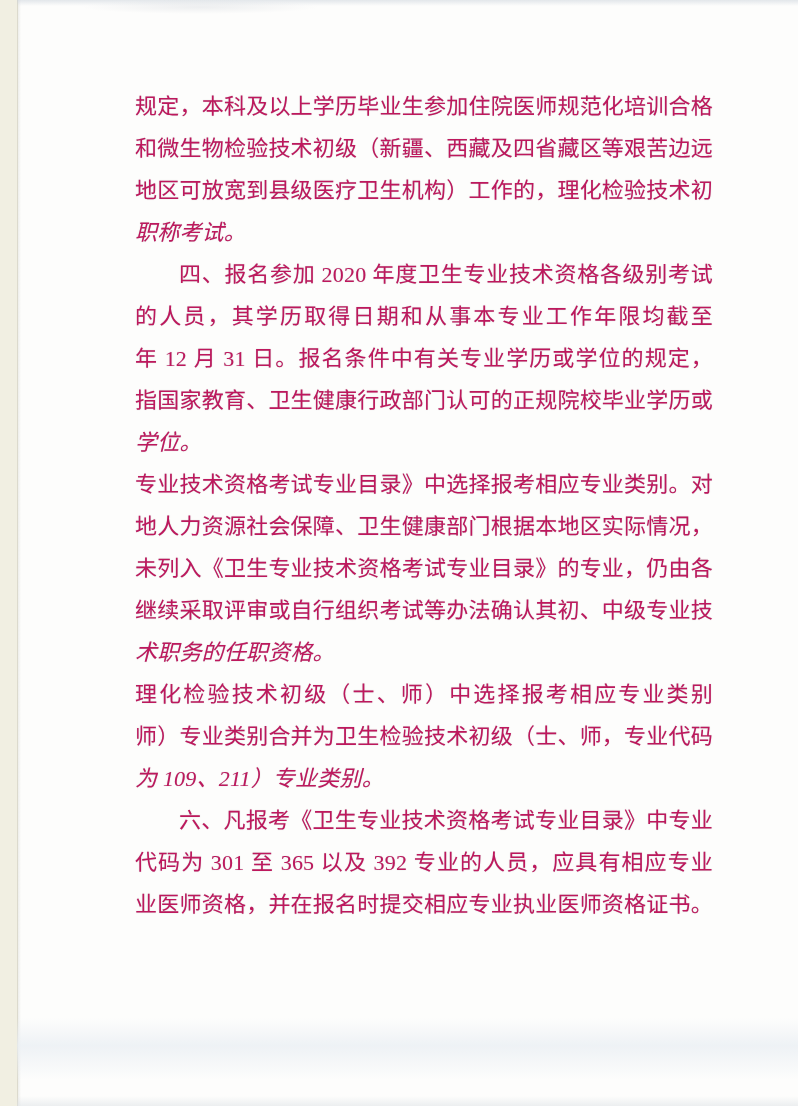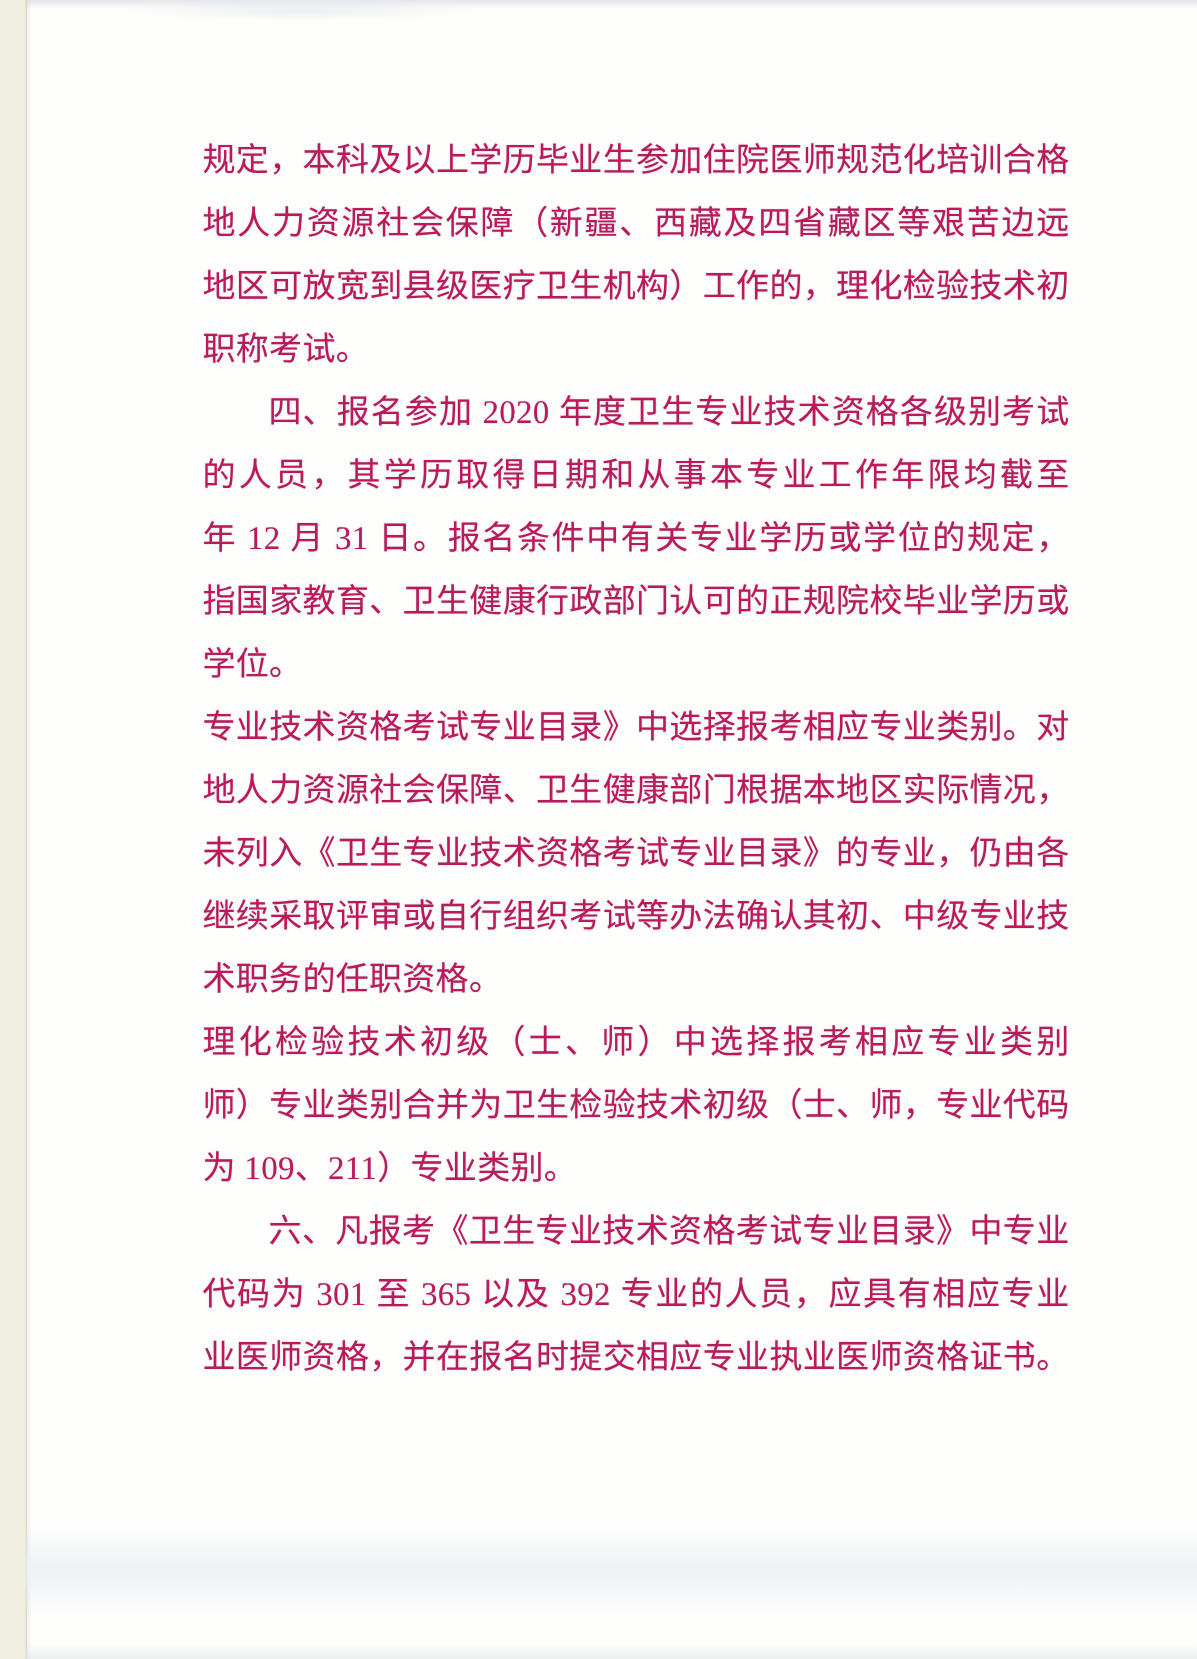--- a/index.html
+++ b/index.html
@@ -76,36 +76,37 @@
     text-justify: inter-character;
     white-space: normal;
     height: 42px;
     overflow: hidden;
   }
   .line.indent {
     text-indent: 2em;
   }
   .line.lastline {
     text-align-last: left;
+    font-style: italic;
   }
 </style>
 </head>
 <body>
 
 <div>
   <div class="scan-edge-left"></div>
   <div class="scan-top-band"></div>
   <div class="scan-smudge-top"></div>
   <div class="scan-bottom-band"></div>
   <div class="scan-bottom-edge"></div>
 
   <div class="doc-text">
       <div class="para">
         <div class="line">规定，本科及以上学历毕业生参加住院医师规范化培训合格</div>
-        <div class="line">地人力资源社会保障（新疆、西藏及四省藏区等艰苦边远</div>
+        <div class="line">和微生物检验技术初级（新疆、西藏及四省藏区等艰苦边远</div>
         <div class="line">地区可放宽到县级医疗卫生机构）工作的，理化检验技术初级</div>
         <div class="line lastline">职称考试。</div>
       </div>
       <div class="para">
         <div class="line indent">四、报名参加 2020 年度卫生专业技术资格各级别考试</div>
         <div class="line">的人员，其学历取得日期和从事本专业工作年限均截至 2019</div>
         <div class="line">年 12 月 31 日。报名条件中有关专业学历或学位的规定，是</div>
         <div class="line">指国家教育、卫生健康行政部门认可的正规院校毕业学历或</div>
         <div class="line lastline">学位。</div>
       </div>

